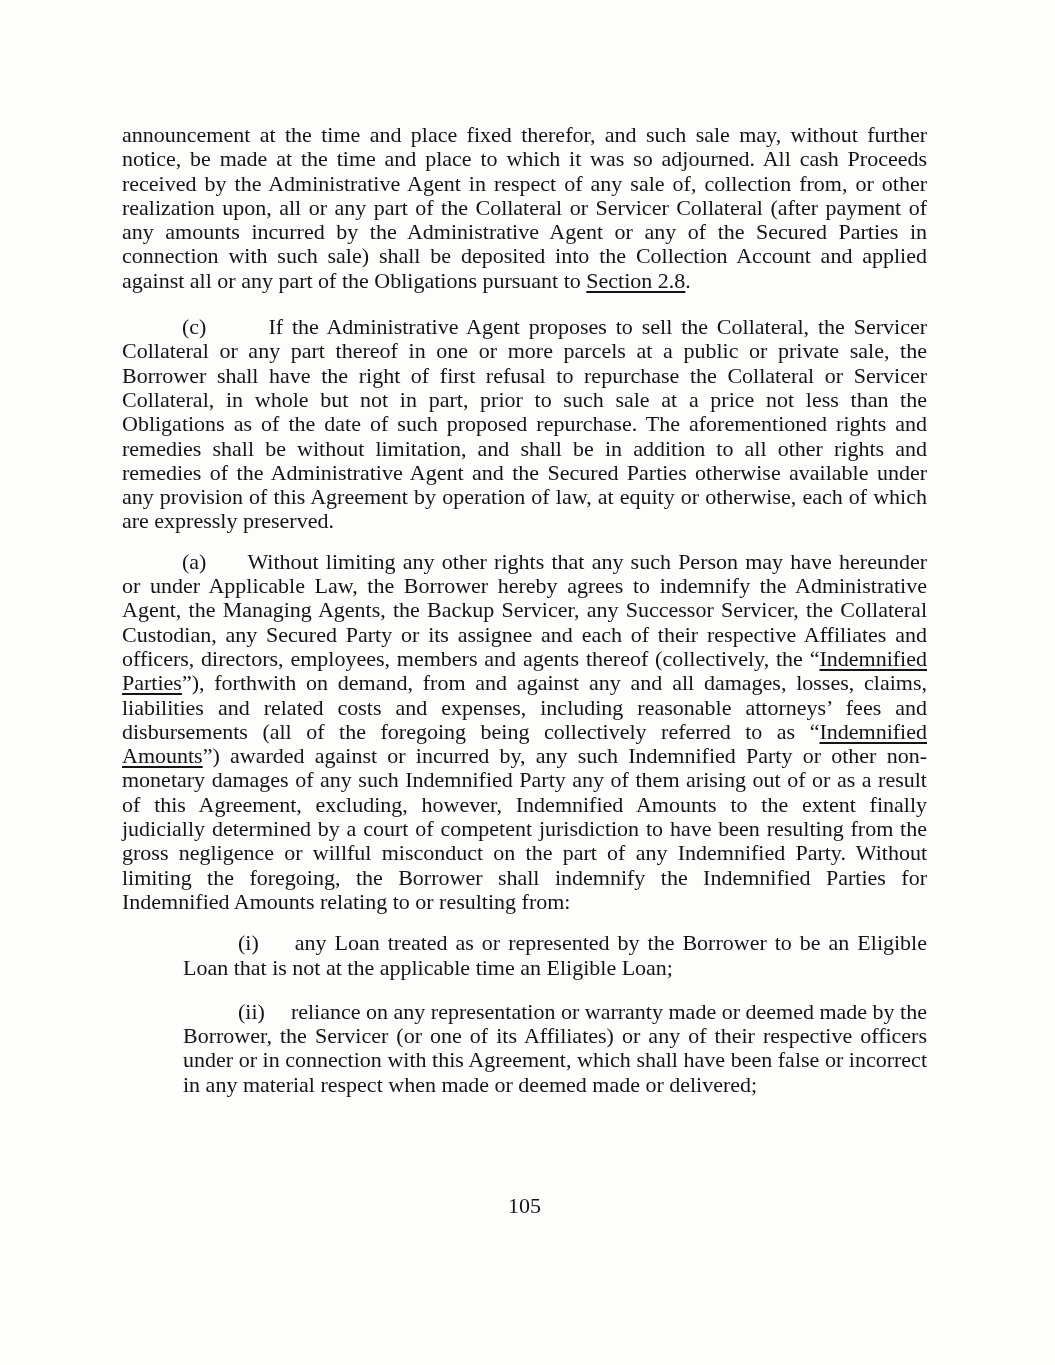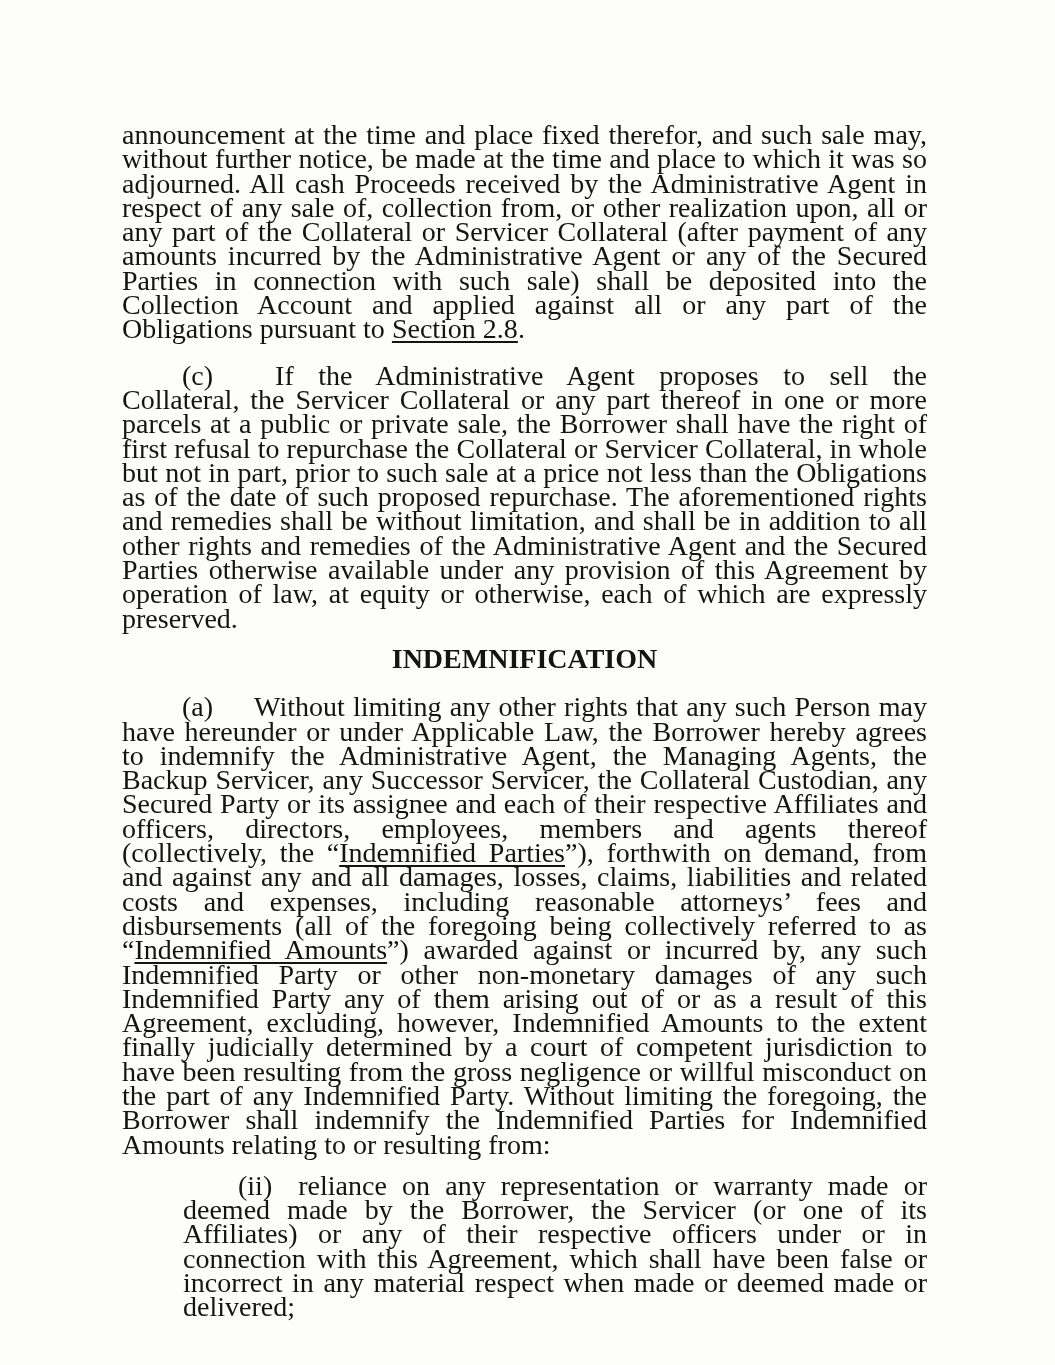--- a/index.html
+++ b/index.html
@@ -4,21 +4,21 @@
 <style>
   html, body { margin: 0; padding: 0; background: #e8e8e8; }
   .page {
     position: relative;
     width: 1055px;
     height: 1365px;
     margin: 0 auto;
     background: #fdfdfc;
     color: #141414;
     font-family: "Liberation Serif", "DejaVu Serif", serif;
-    font-size: 28px;
+    font-size: 22px;
     line-height: 24.3px;
     box-sizing: border-box;
     padding: 123px 128px 0 122px;
     overflow: hidden;
   }
   .page p { margin: 0; text-align: justify; }
   .indent { text-indent: 60px; }
   .tab { display: inline-block; height: 1px; }
   .tab-c { width: 62px; }
   .tab-a { width: 41px; }
@@ -57,22 +57,23 @@
 </head>
 <body>
 
 <div class="page">
 
   <p class="p-intro"><span>announcement at the time and place fixed therefor, and such sale may, without further notice, be made at the time and place to which it was so adjourned.  All cash Proceeds received by the Administrative Agent in respect of any sale of, collection from, or other realization upon, all or any part of the Collateral or Servicer Collateral (after payment of any amounts incurred by the Administrative Agent or any of the Secured Parties in connection with such sale) shall be deposited into the Collection Account and applied against all or any part of the Obligations pursuant to </span><span class="underlined">Section 2.8</span><span>.</span></p>
 
   <p class="p-c indent"><span>(c)</span><span class="tab tab-c"></span><span>If the Administrative Agent proposes to sell the Collateral, the Servicer Collateral or any part thereof in one or more parcels at a public or private sale, the Borrower shall have the right of first refusal to repurchase the Collateral or Servicer Collateral, in whole but not in part, prior to such sale at a price not less than the Obligations as of the date of such proposed repurchase.  The aforementioned rights and remedies shall be without limitation, and shall be in addition to all other rights and remedies of the Administrative Agent and the Secured Parties otherwise available under any provision of this Agreement by operation of law, at equity or otherwise, each of which are expressly preserved.</span></p>
 
 
-  <p class="h-subheading">INDEMNIFICATION</p>
 
 
   <p class="p-a indent"><span>(a)</span><span class="tab tab-a"></span><span>Without limiting any other rights that any such Person may have hereunder or under Applicable Law, the Borrower hereby agrees to indemnify the Administrative Agent, the Managing Agents, the Backup Servicer, any Successor Servicer, the Collateral Custodian, any Secured Party or its assignee and each of their respective Affiliates and officers, directors, employees, members and agents thereof (collectively, the “</span><span class="underlined">Indemnified Parties</span><span>”), forthwith on demand, from and against any and all damages, losses, claims, liabilities and related costs and expenses, including reasonable attorneys’ fees and disbursements (all of the foregoing being collectively referred to as “</span><span class="underlined">Indemnified Amounts</span><span>”) awarded against or incurred by, any such Indemnified Party or other non-monetary damages of any such Indemnified Party any of them arising out of or as a result of this Agreement, excluding, however, Indemnified Amounts to the extent finally judicially determined by a court of competent jurisdiction to have been resulting from the gross negligence or willful misconduct on the part of any Indemnified Party.  Without limiting the foregoing, the Borrower shall indemnify the Indemnified Parties for Indemnified Amounts relating to or resulting from:</span></p>
 
+  <p class="list-item item-i"><span>(i)</span><span class="tab tab-i"></span><span>any Loan treated as or represented by the Borrower to be an Eligible Loan that is not at the applicable time an Eligible Loan;</span></p>
 
   <p class="list-item item-ii"><span>(ii)</span><span class="tab tab-ii"></span><span>reliance on any representation or warranty made or deemed made by the Borrower, the Servicer (or one of its Affiliates) or any of their respective officers under or in connection with this Agreement, which shall have been false or incorrect in any material respect when made or deemed made or delivered;</span></p>
 
+  <p class="page-number-row">105</p>
 
 </div>
 
 </body></html>

